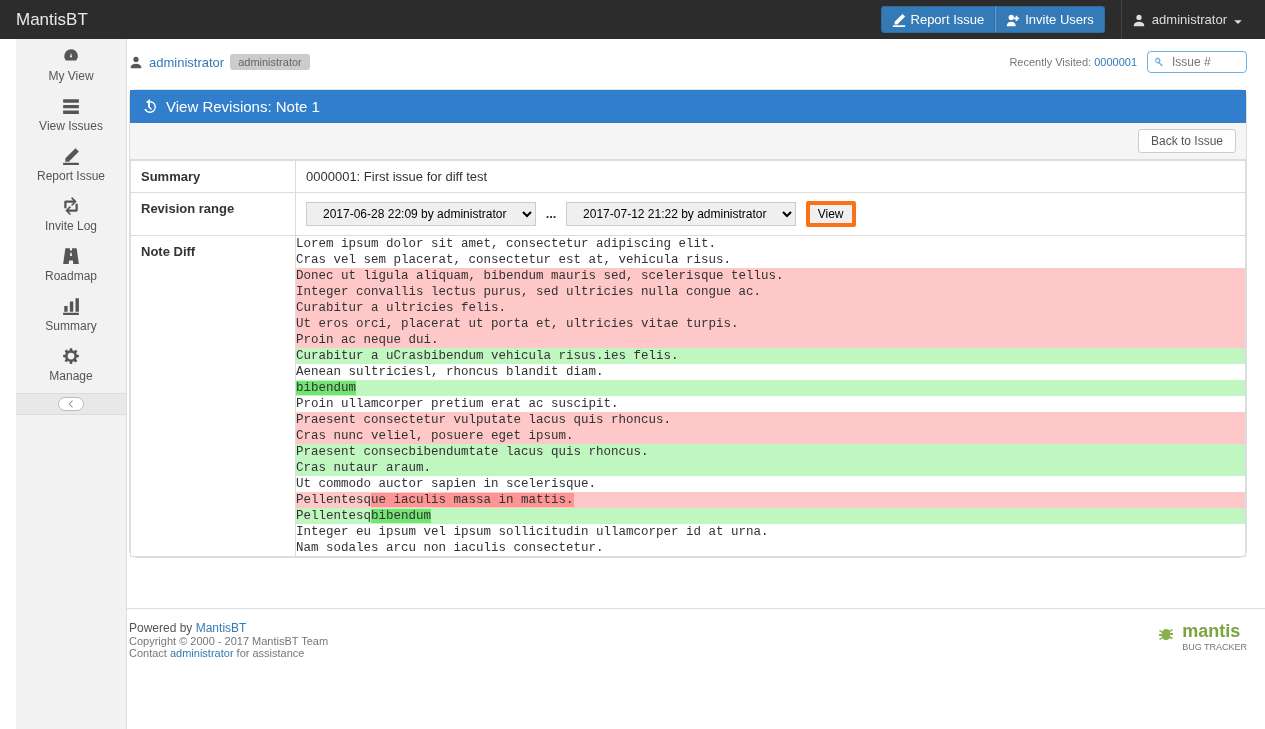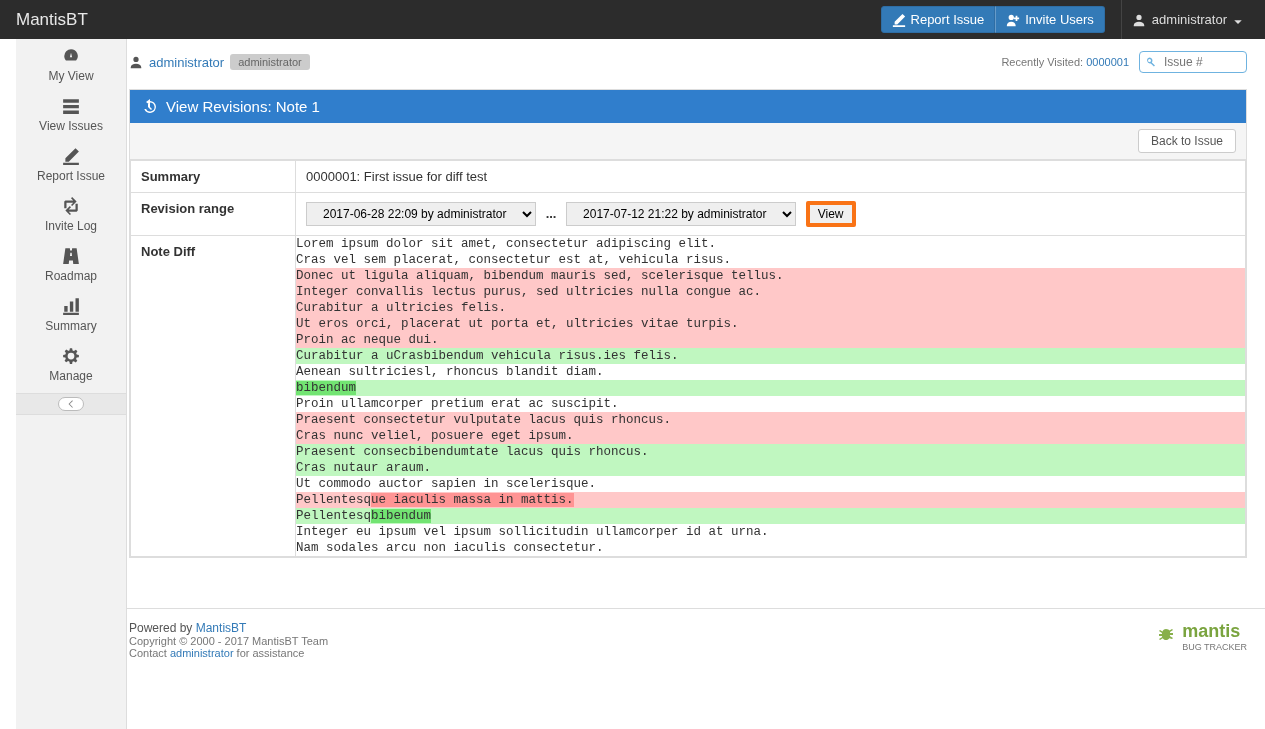--- a/index.html
+++ b/index.html
@@ -30,25 +30,25 @@
 
 
 .main { margin-left: 111px; padding: 12px 18px 20px 18px; }
 .breadcrumb-row { display: flex; align-items: center; justify-content: space-between; margin-bottom: 12px; }
 .breadcrumb-left { display: flex; align-items: center; gap: 6px; color: #555; }
 .breadcrumb-left a { color: #337ab7; text-decoration: none; }
 .role-badge { background: #ccc; color: #666; font-size: 11px; padding: 2px 8px; border-radius: 3px; }
 .breadcrumb-right { display: flex; align-items: center; gap: 10px; font-size: 11px; color: #777; }
 .breadcrumb-right a { color: #337ab7; text-decoration: none; }
 .search-box { position: relative; }
-.search-box input { width: 108px; padding: 3px 6px 3px 24px; border: 1px solid #6fb3e0; border-radius: 4px; font-size: 12px; color: #555; }
+.search-box input { width: 100px; padding: 3px 6px 3px 24px; border: 1px solid #6fb3e0; border-radius: 4px; font-size: 12px; color: #555; }
 .search-box .icon { position: absolute; left: 6px; top: 50%; transform: translateY(-50%); color: #6fb3e0; width: 12px; height: 12px; }
 
 
-.panel { border: 1px solid #ddd; border-radius: 0; margin-top: 16px; }
+.panel { border: 1px solid #ddd; border-radius: 8px; margin-top: 16px; }
 .panel-header { background: #307ecc; color: #fff; padding: 8px 12px; font-size: 15px; display: flex; align-items: center; gap: 8px; }
 .panel-header .icon { width: 16px; height: 16px; color: #fff; }
 .panel-toolbar { background: #f5f5f5; padding: 6px 10px; display: flex; justify-content: flex-end; border-bottom: 1px solid #ddd; }
 .btn-back { background: #fff; border: 1px solid #ccc; color: #555; padding: 4px 12px; border-radius: 3px; cursor: pointer; font-size: 12px; }
 
 table.detail { width: 100%; border-collapse: collapse; }
 table.detail td { border: 1px solid #ddd; padding: 8px 10px; vertical-align: top; }
 table.detail td.label-cell { width: 165px; background: #fff; font-weight: bold; }
 select.rev { padding: 3px 12px; font-size: 12px; border: 1px solid #ccc; background: #efefef; }
 .dots { display: inline-block; margin: 0 6px; font-weight: bold; }

